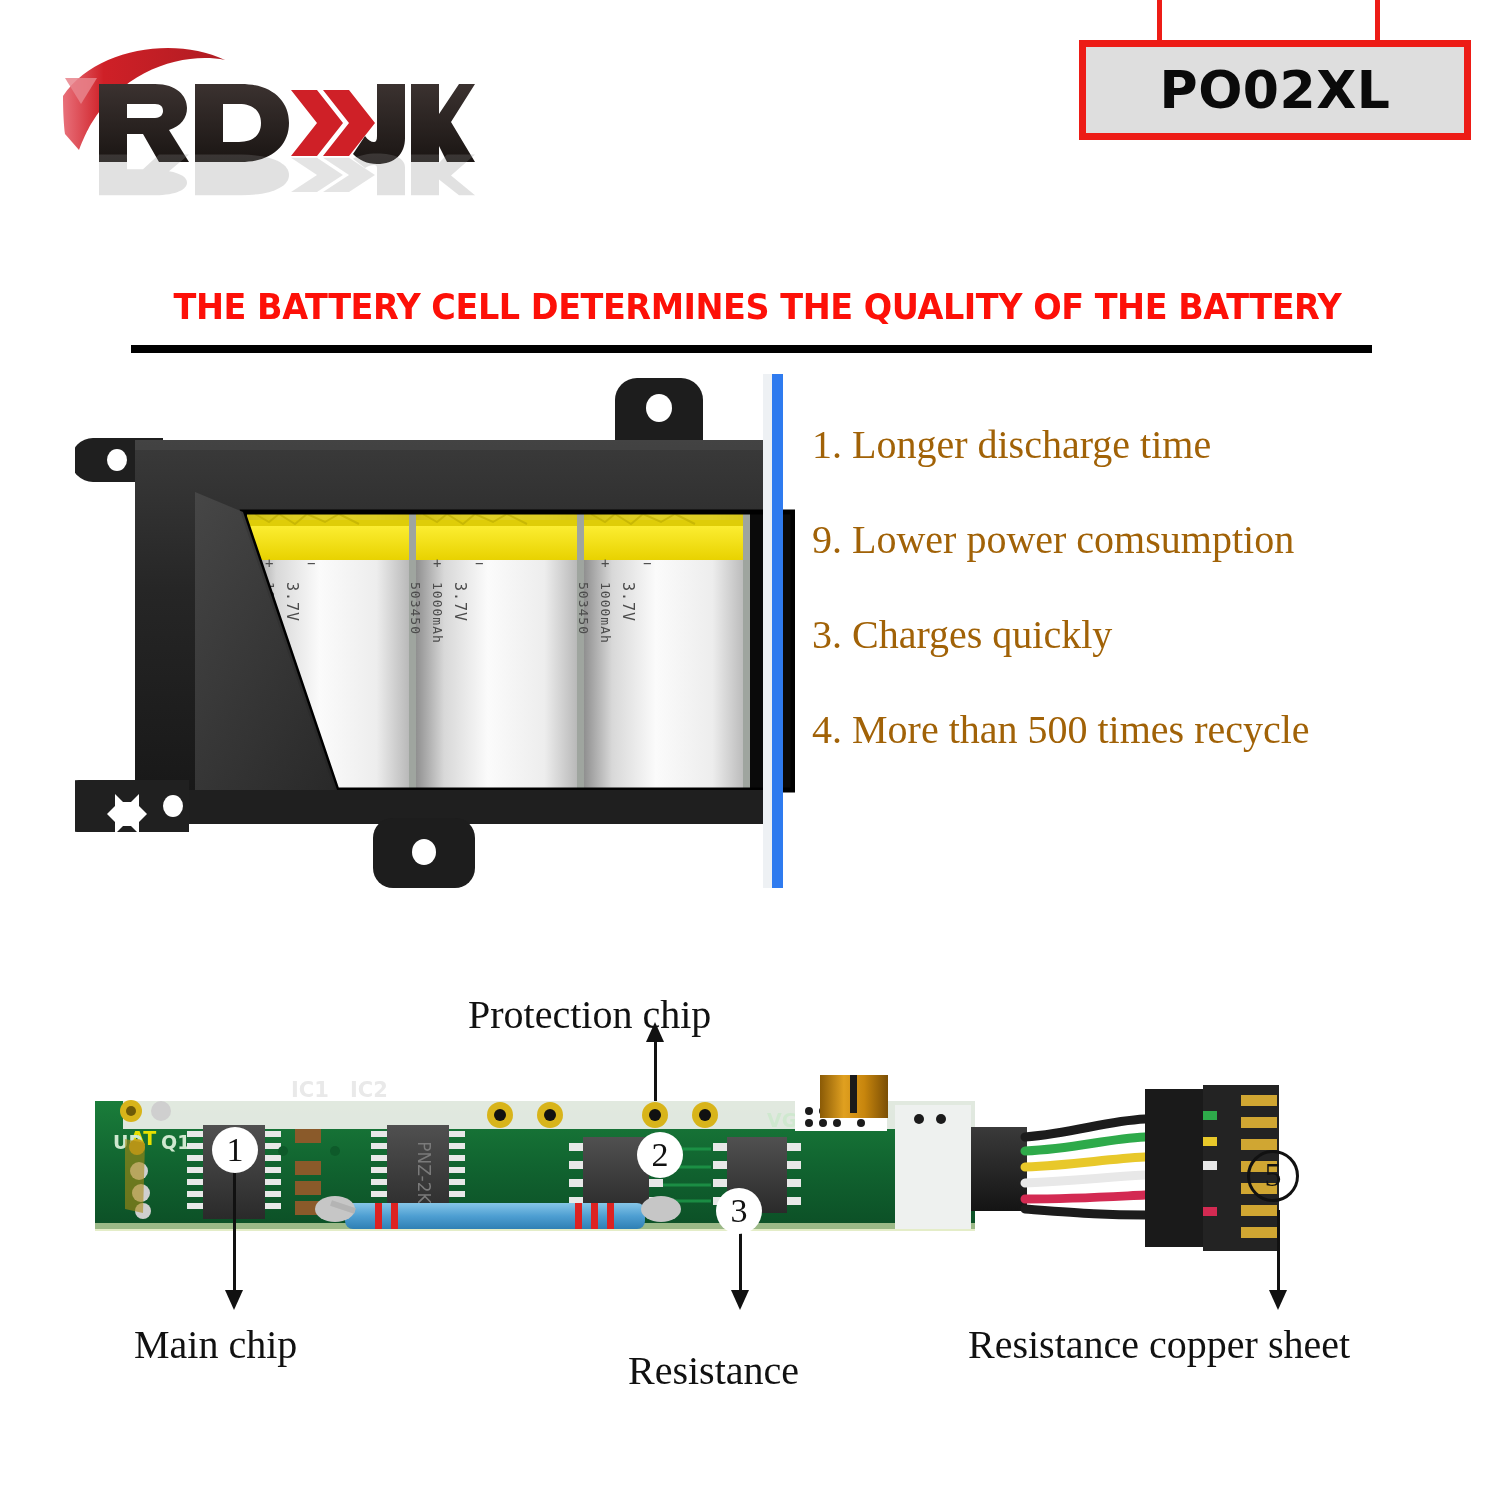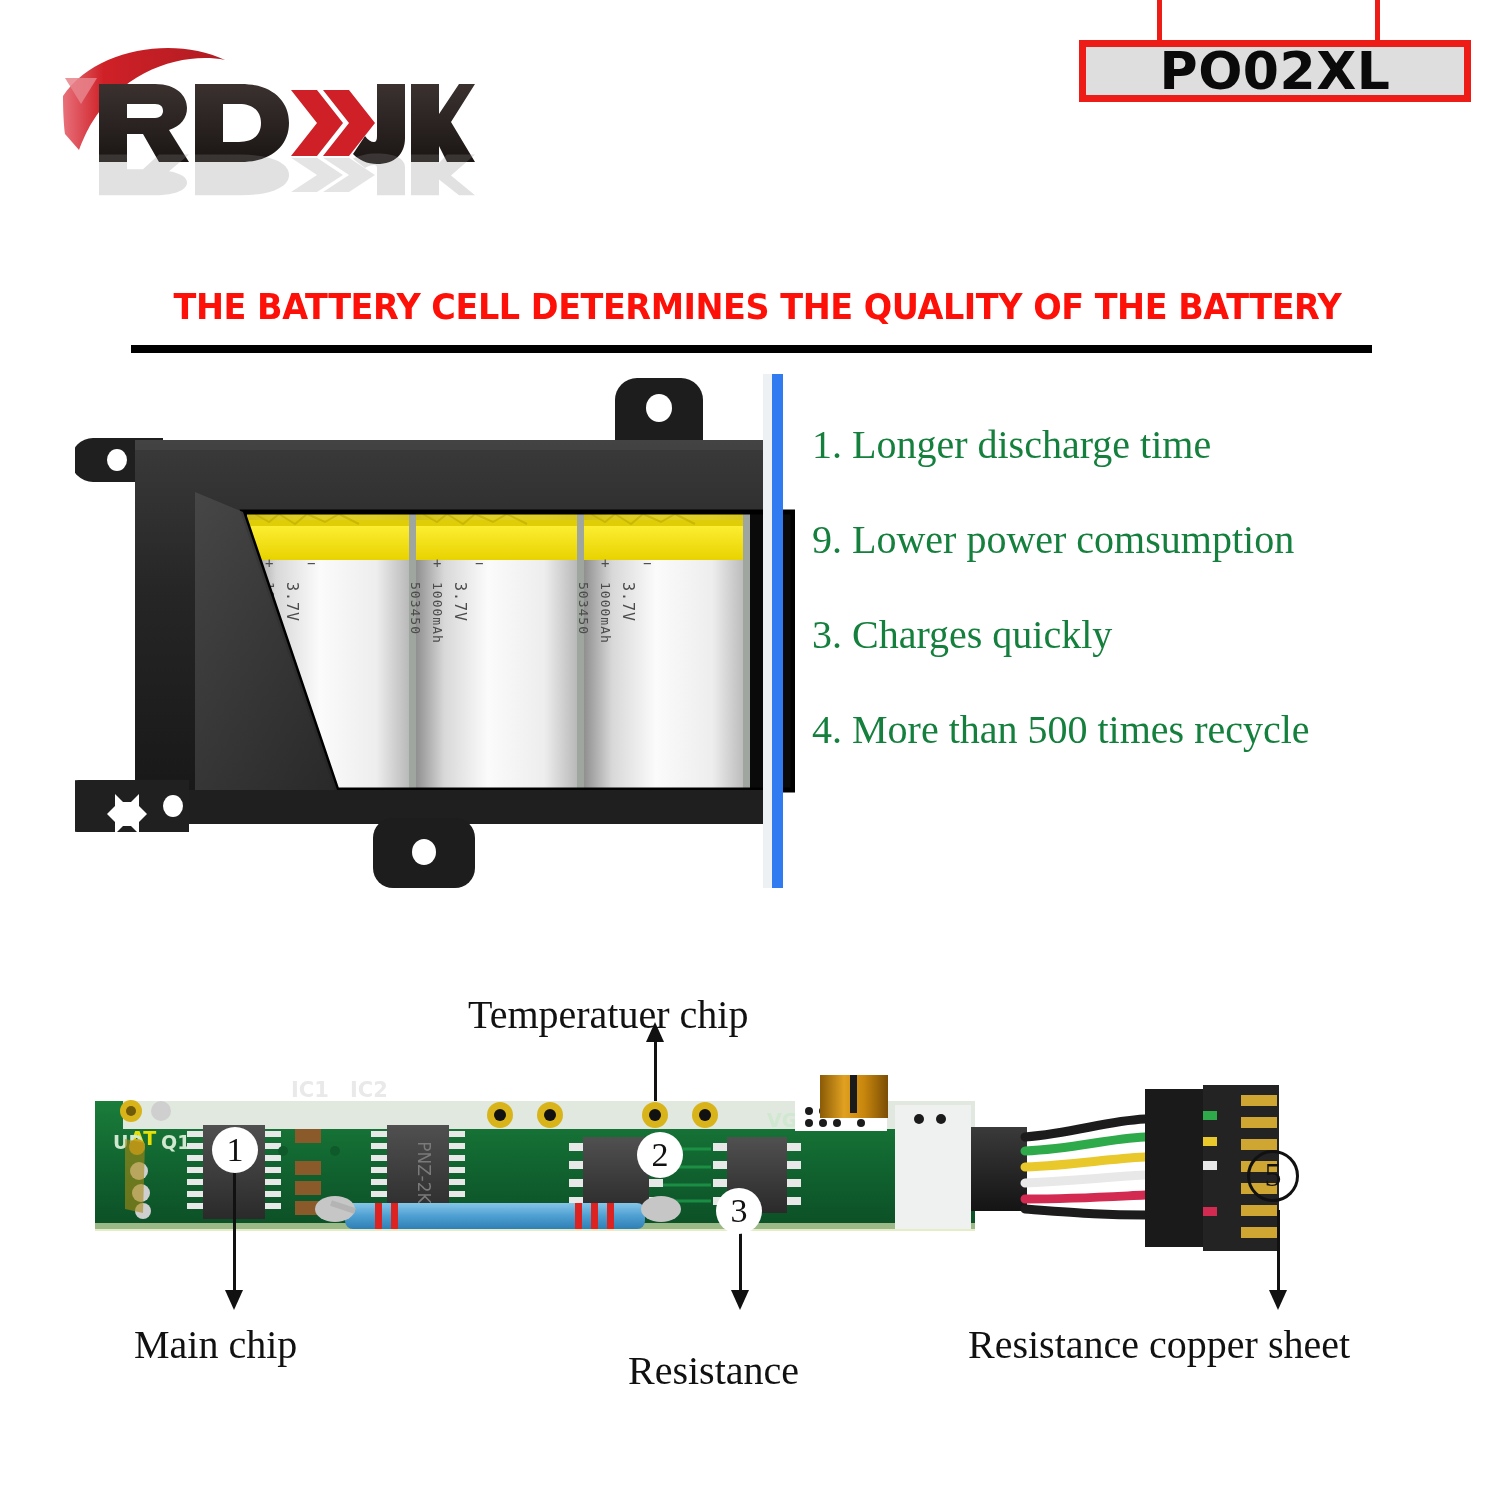--- a/index.html
+++ b/index.html
@@ -21,21 +21,21 @@
     position: absolute;
     left: 55px; top: 42px;
     width: 420px; height: 160px;
   }
   #logo .logo-svg { display: block; }
 
   
   #model-badge {
     position: absolute;
     left: 1079px; top: 40px;
-    width: 392px; height: 62px;
+    width: 392px; height: 100px;
     border: 7px solid #ed1c16;
     background: #dedede;
     box-sizing: border-box;
     display: flex;
     align-items: center;
     justify-content: center;
   }
   #model-badge .badge-text {
     font-family: "DejaVu Sans", sans-serif;
     font-weight: bold;
@@ -85,21 +85,21 @@
 
   
   #feature-list {
     position: absolute;
     left: 812px; top: 425px;
     width: 660px;
   }
   #feature-list .feature-item {
     font-family: "Liberation Serif", serif;
     font-size: 40px;
-    color: #15803d;
+    color: #a16207;
     line-height: 1;
     margin-bottom: 55px;
     white-space: nowrap;
   }
 
   
   #pcb-section {
     position: absolute;
     left: 0; top: 960px;
     width: 1500px; height: 460px;
@@ -329,21 +329,21 @@
 
 <div id="feature-list">
   <div class="feature-item">1. Longer discharge time</div>
   <div class="feature-item">9. Lower power comsumption</div>
   <div class="feature-item">3. Charges quickly</div>
   <div class="feature-item">4. More than 500 times recycle</div>
 </div>
 
 <div id="pcb-section">
 
-  <div class="pcb-label" style="left:468px; top:35px;">Temperatuer chip</div>
+  <div class="pcb-label" style="left:468px; top:35px;">Protection chip</div>
 
 
   <div class="callout-line" style="left:654px; top:80px; height:112px;"></div>
   <div class="arrow-head-up" style="left:646px; top:62px;"></div>
 
   <svg style="position:absolute; left:95px; top:115px;" width="1290" height="190" viewBox="0 0 1290 190">
     <defs>
       <linearGradient id="pcbGrad" x1="0" y1="0" x2="0" y2="1">
         <stop offset="0%" stop-color="#1a7d3a"></stop>
         <stop offset="50%" stop-color="#116430"></stop>

